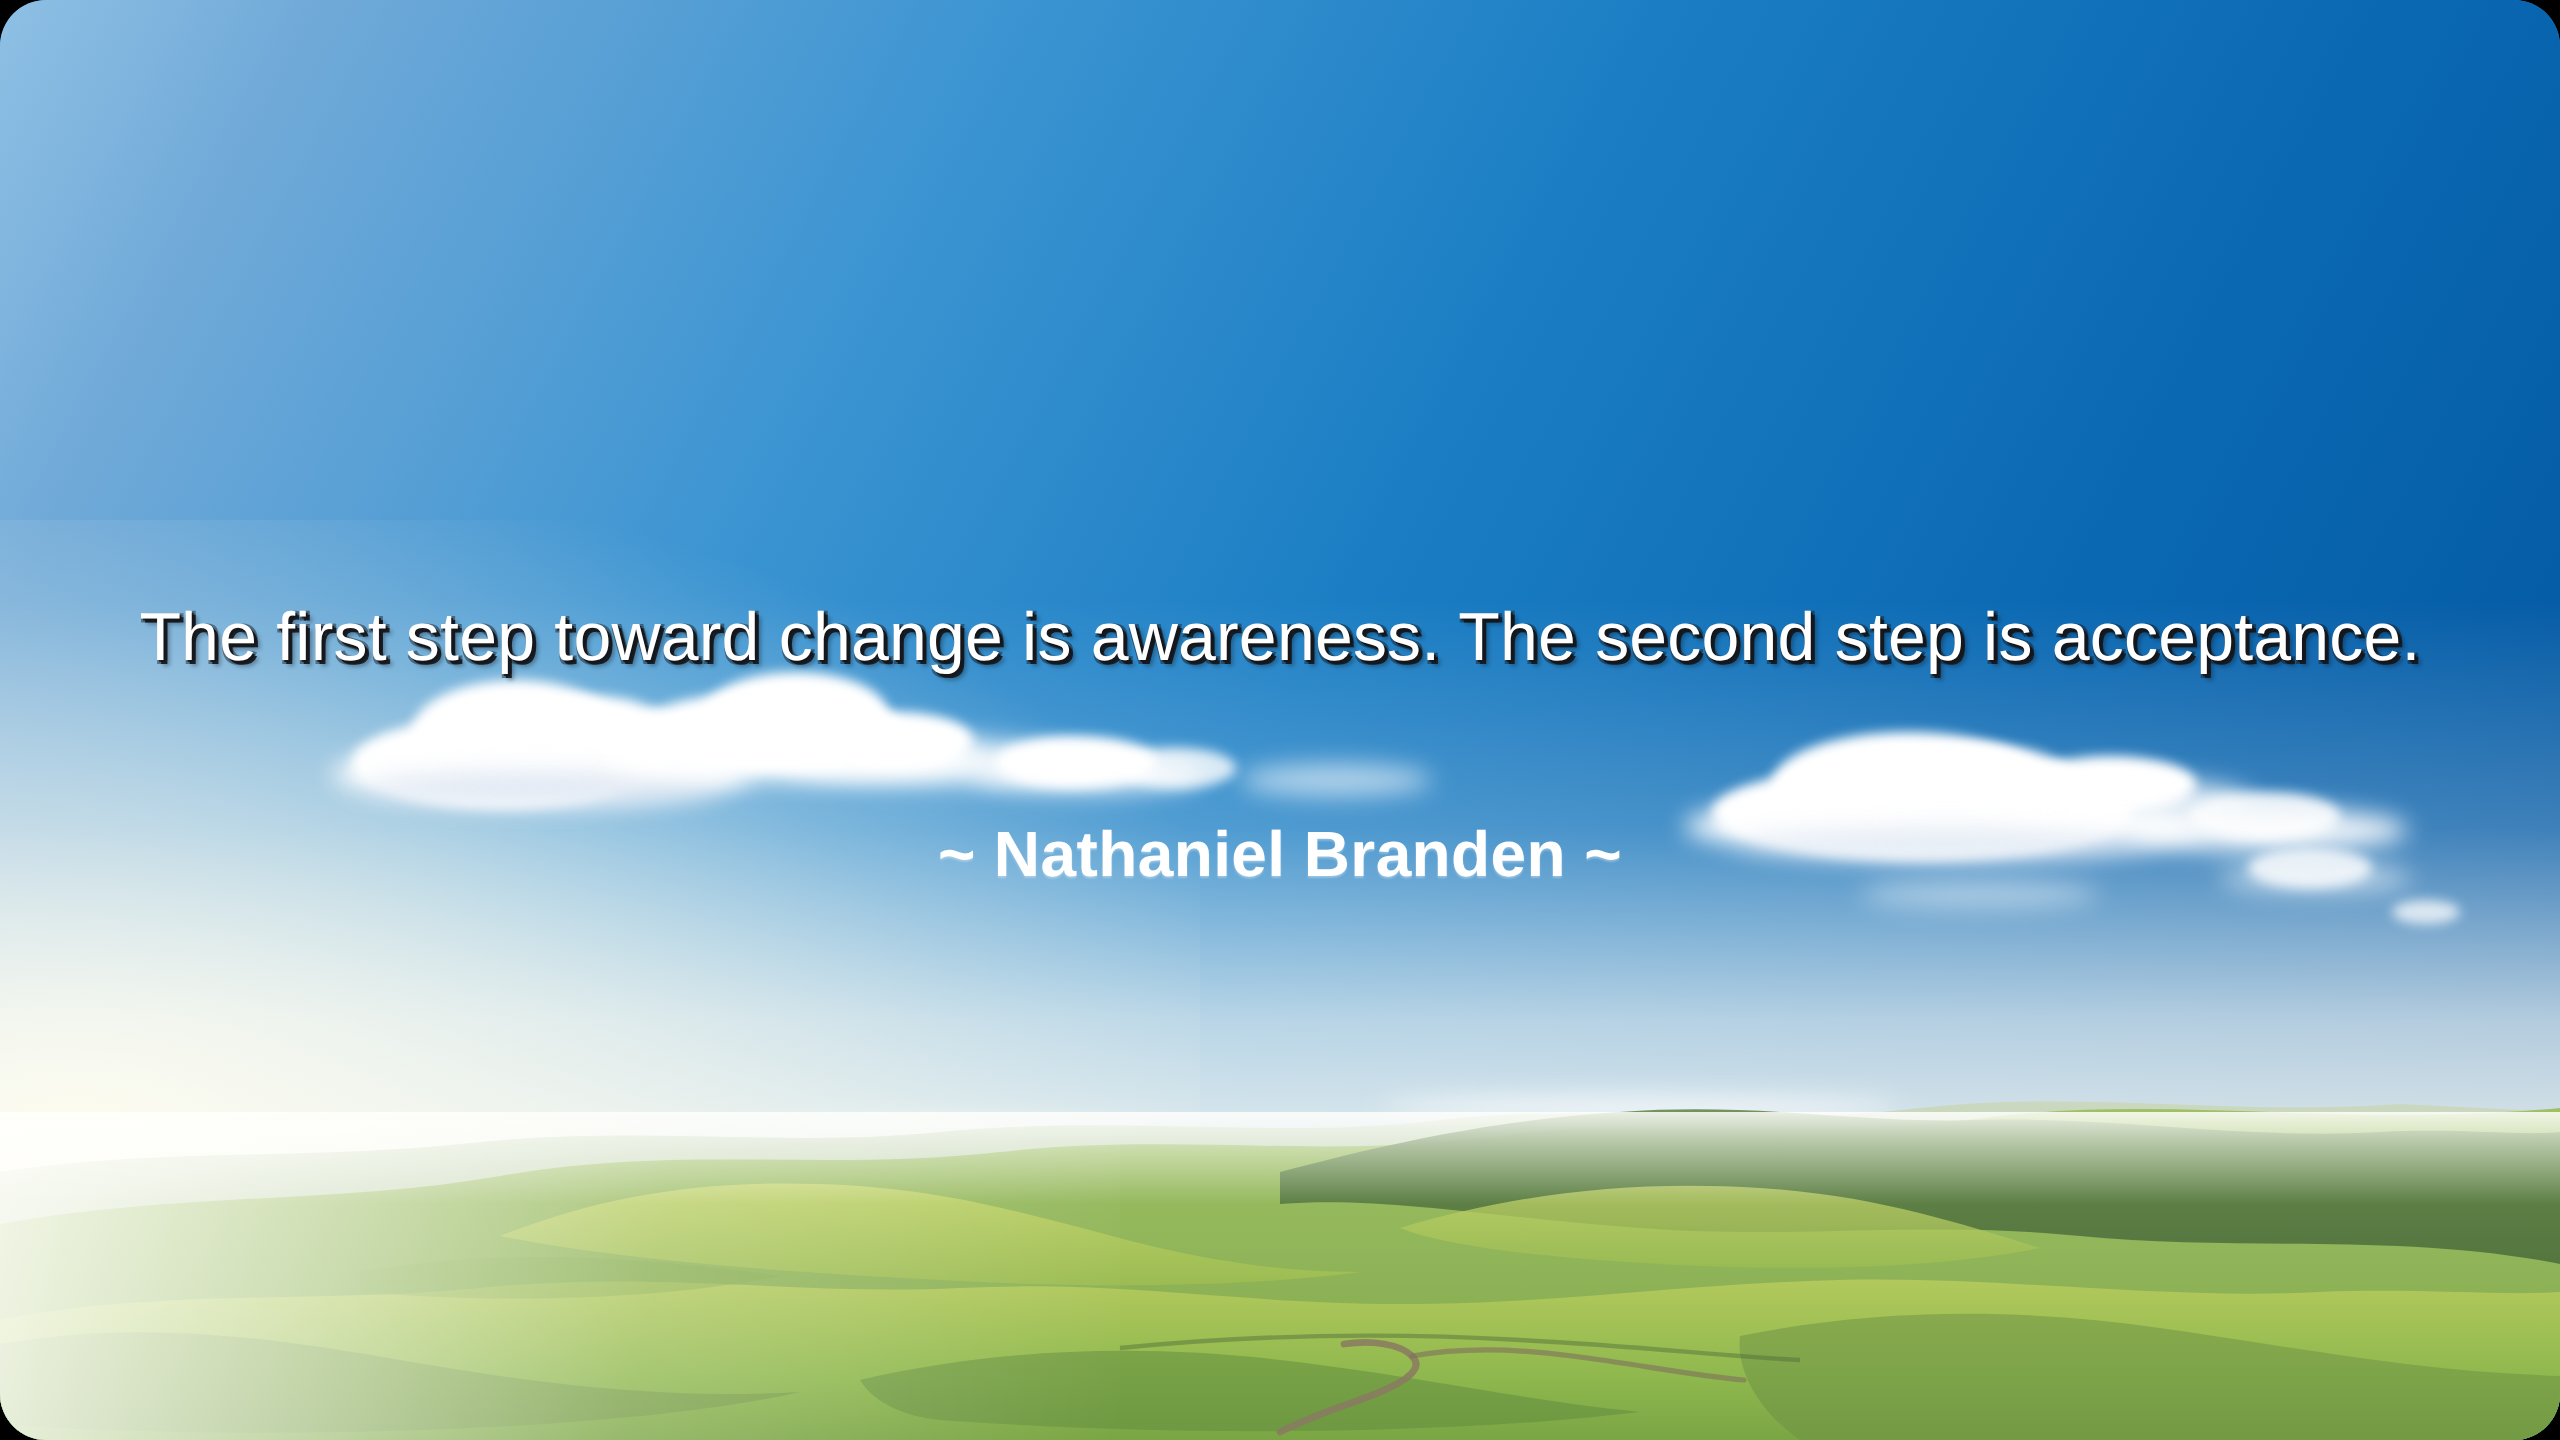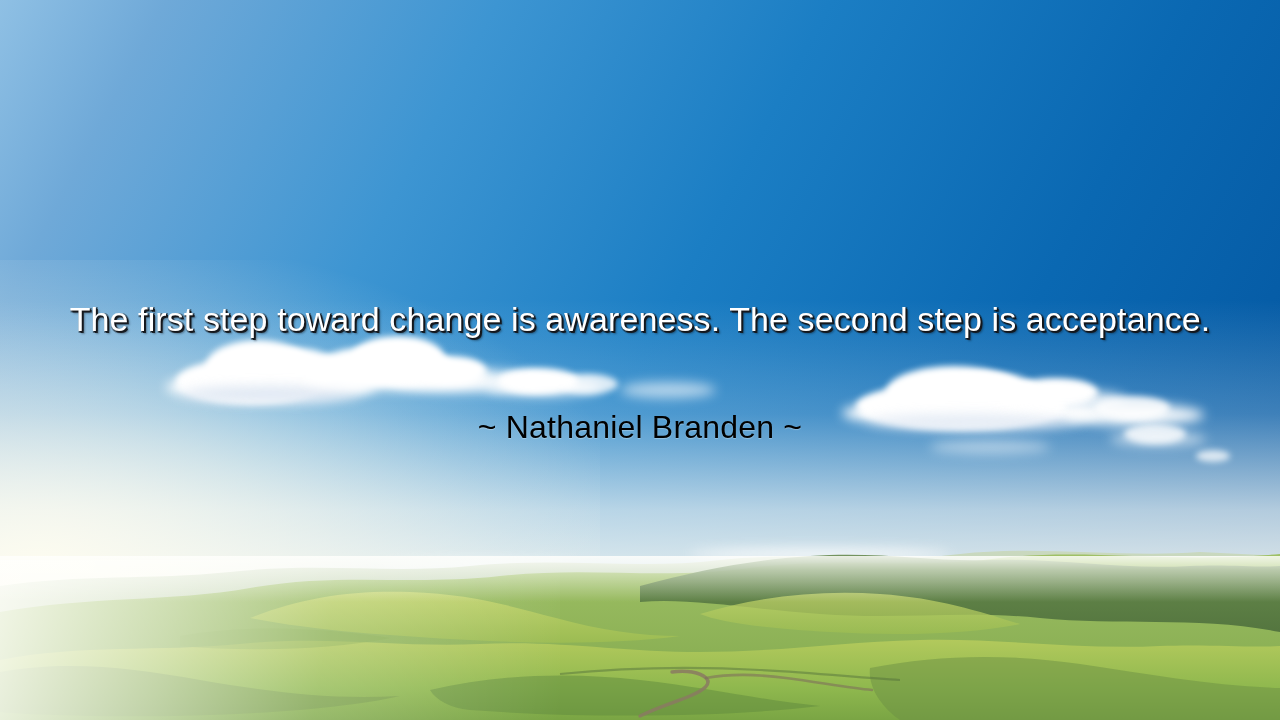--- a/index.html
+++ b/index.html
@@ -8,20 +8,21 @@
     padding: 0;
     background: #000;
   }
   #stage {
     position: relative;
     width: 1280px;
     height: 720px;
     overflow: hidden;
     font-family: "Liberation Sans", sans-serif;
     background: #2a8fd0;
+    border-radius: 23px;
   }
 
   
   .sky {
     position: absolute;
     inset: 0;
     background:
       linear-gradient(118deg,
         #8fc0e4 0%,
         #6fa9d8 10%,
@@ -132,24 +133,24 @@
        0   2px 0 rgba(20,22,26,0.45),
        3px 3px 2px rgba(10,12,16,0.35);
     pointer-events: auto;
   }
   .author {
     position: absolute;
     left: 64px;
     top: 406px;
     width: 1152px;
     text-align: center;
-    color: #000000;
+    color: #ffffff;
     font-size: 32px;
     line-height: 42px;
-    font-weight: 400;
+    font-weight: 700;
     letter-spacing: 0.2px;
     text-shadow: 0 1px 1px rgba(255,255,255,0.30);
     pointer-events: auto;
   }
 </style>
 </head>
 <body>
 
 <div id="stage">
 

